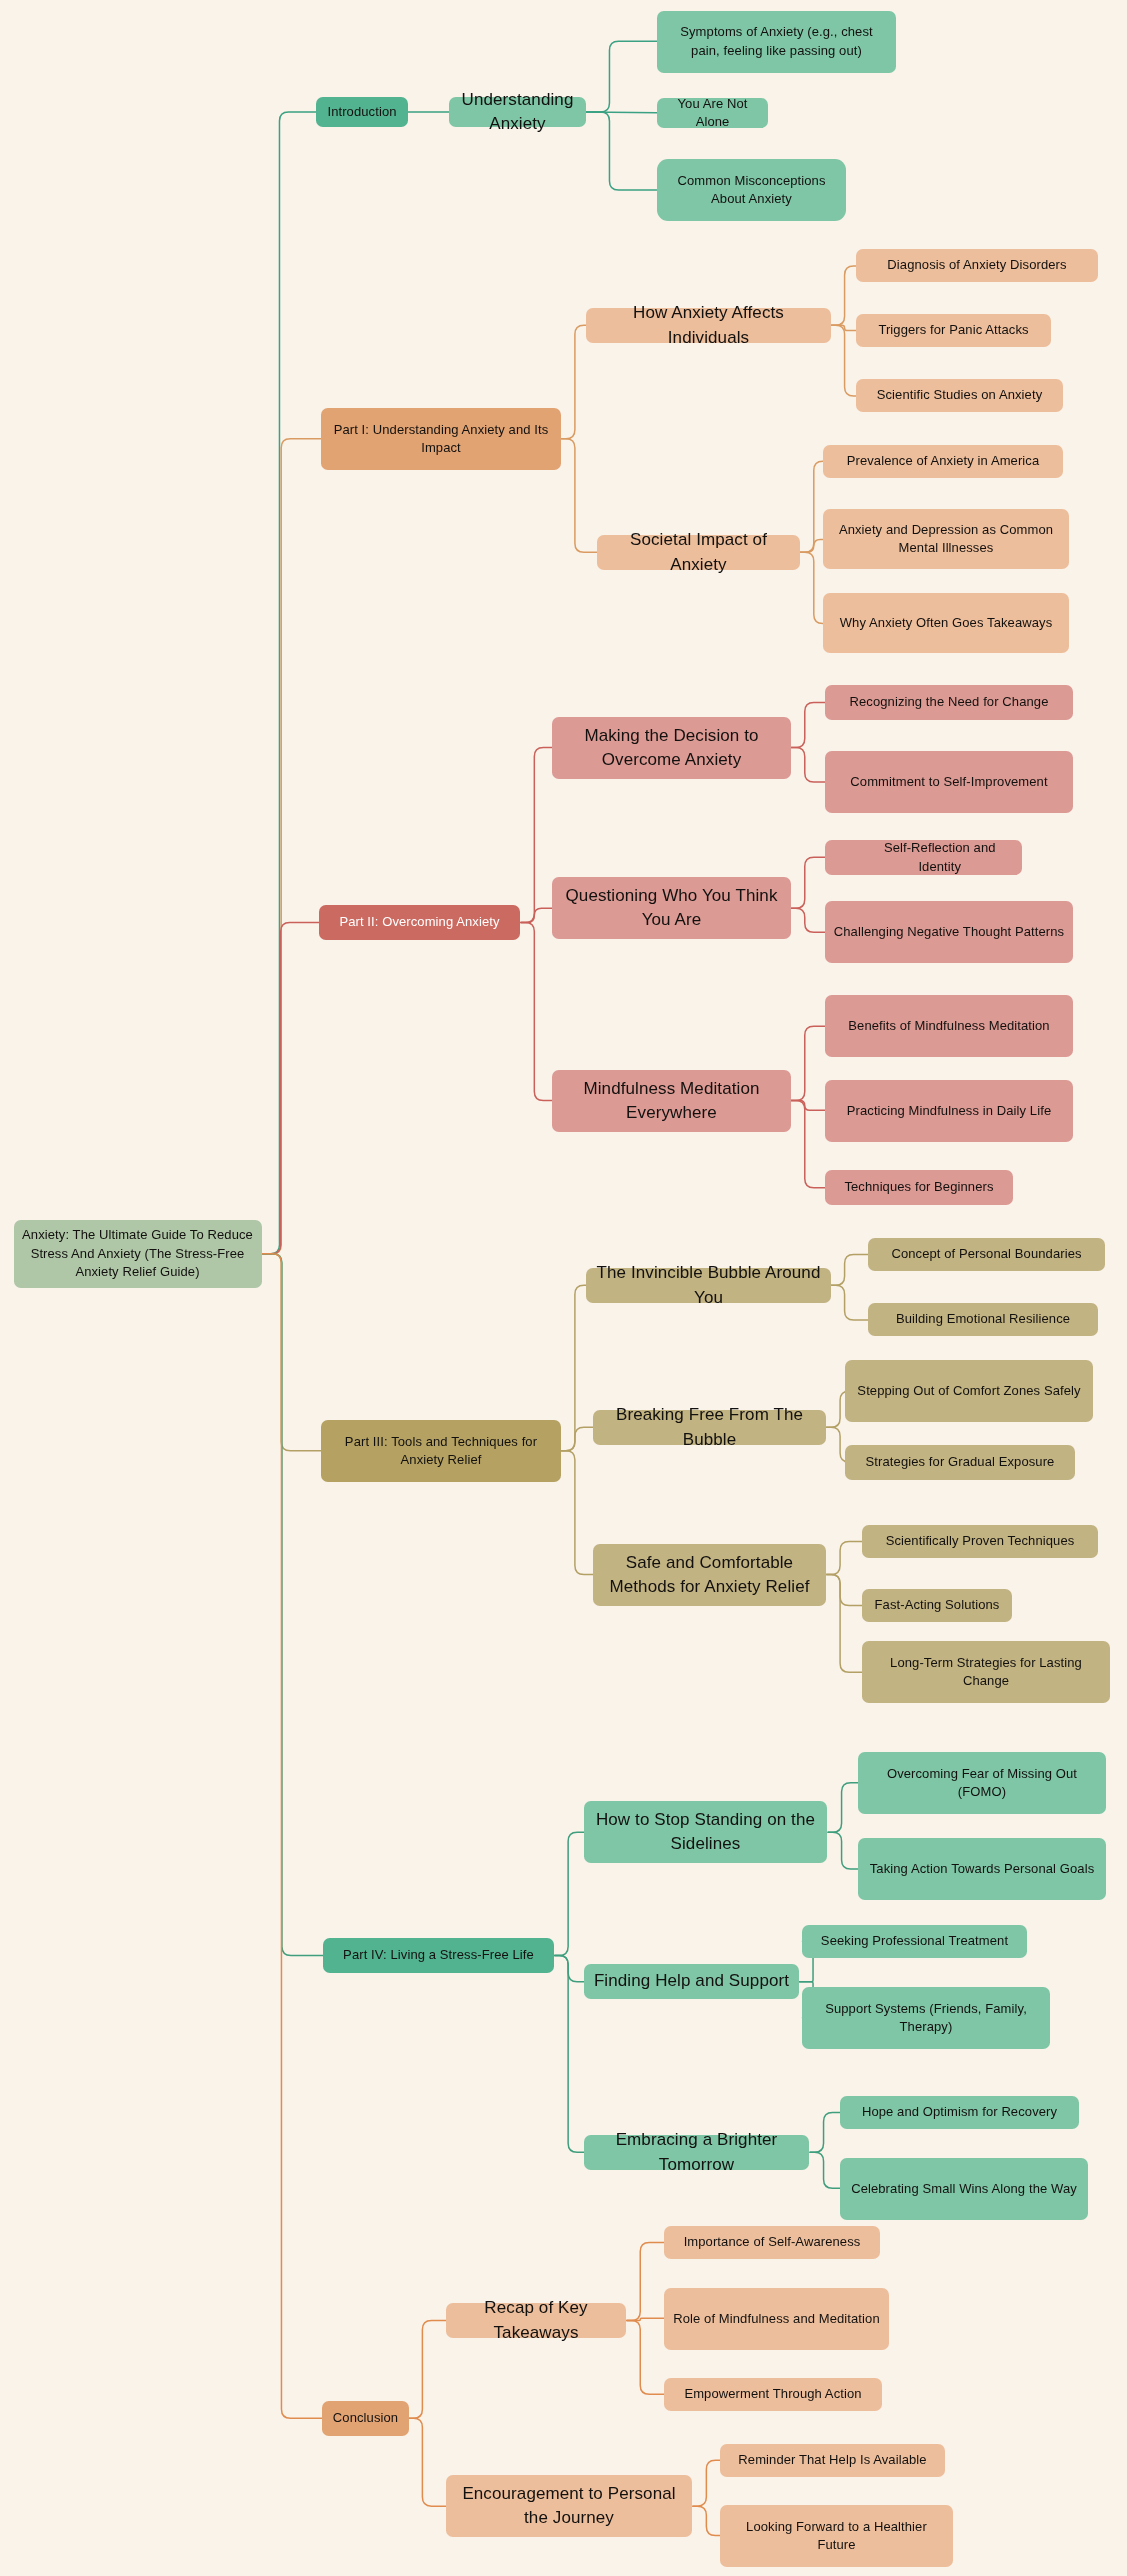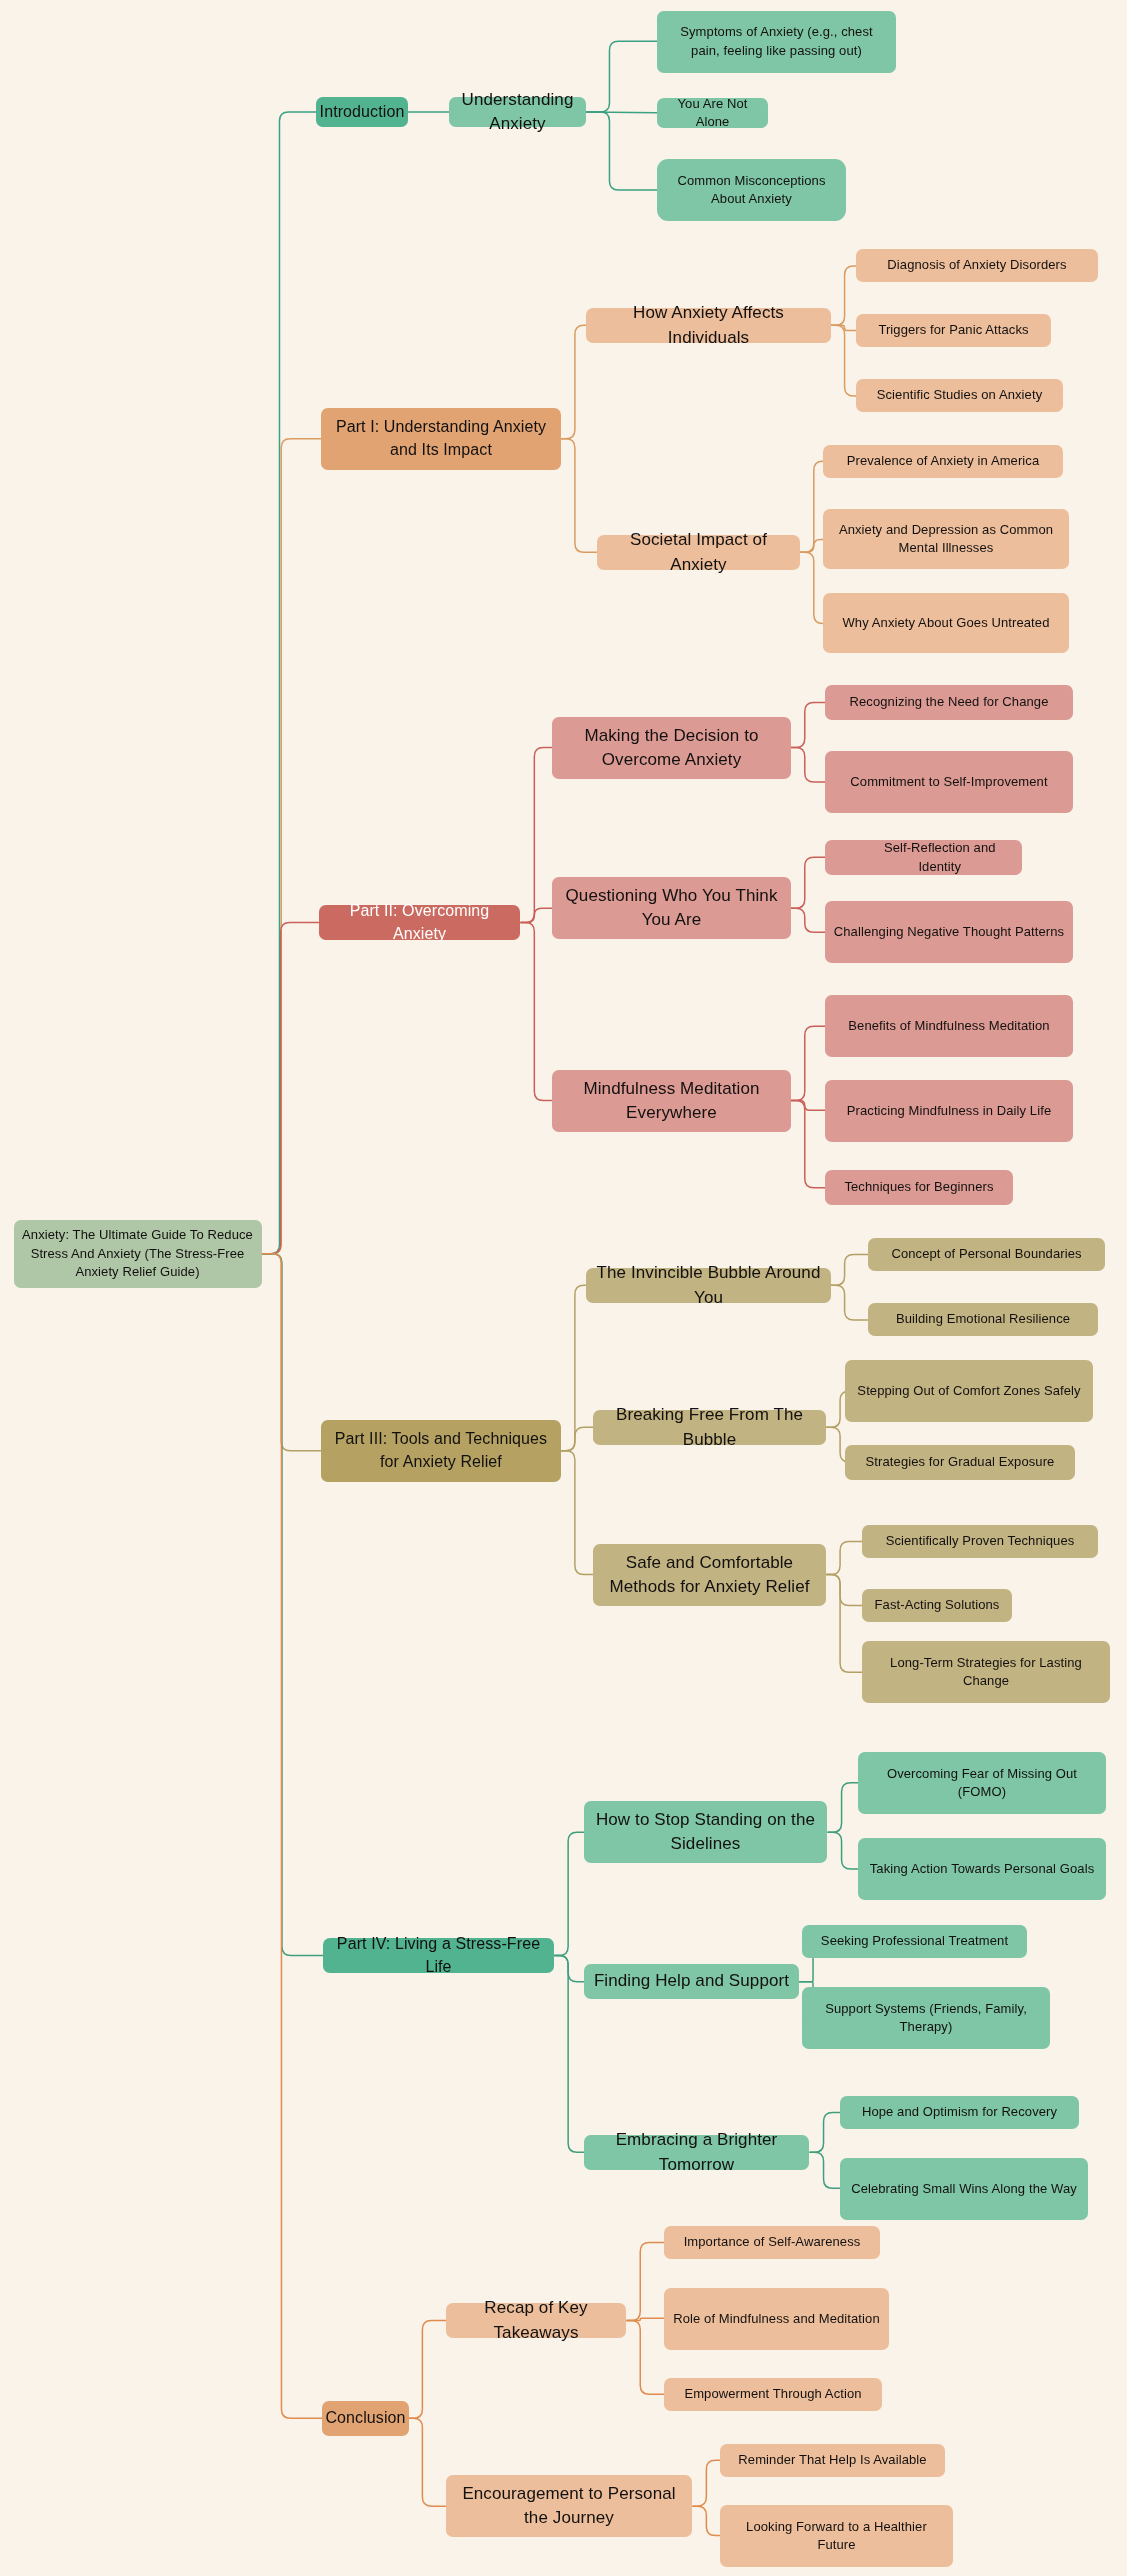--- a/index.html
+++ b/index.html
@@ -11,21 +11,21 @@
   #canvas{position:absolute;left:0;top:0;width:1128px;height:2576px;}
   #edges{position:absolute;left:0;top:0;width:1128px;height:2576px;}
   .node{
     position:absolute;box-sizing:border-box;
     display:flex;align-items:center;justify-content:center;
     text-align:center;border-radius:6.8px;
     padding:3px 7.5px;line-height:1.42;color:#13110f;
     letter-spacing:0.1px;
   }
   .lvl0{font-size:13px;}
-  .lvl1{font-size:16px;}
+  .lvl1{font-size:13px;}
   .lvl2{font-size:17px;}
   .lvl3{font-size:13px;}
   .white-text{color:#ffffff;}
 </style>
 </head>
 <body>
 
 <div id="canvas">
   <svg id="edges" viewBox="0 0 1501 3429">
       <path d="M 348 1669 L 359.76 1669 Q 371.76 1669 371.76 1657 L 371.76 161 Q 371.76 149 383.76 149 L 420 149" fill="none" stroke="#3aa183" stroke-width="2" stroke-linecap="round"></path>
@@ -90,21 +90,21 @@
     <div class="node lvl3" style="left: 657px; top: 98px; width: 111px; height: 30px; background: rgb(126, 198, 166);">You Are Not Alone</div>
     <div class="node lvl3" style="left: 657px; top: 159px; width: 189px; height: 62px; background: rgb(126, 198, 166); border-radius: 11px;">Common Misconceptions About Anxiety</div>
     <div class="node lvl1" style="left: 321px; top: 408px; width: 240px; height: 62px; background: rgb(226, 163, 115);">Part I: Understanding Anxiety and Its Impact</div>
     <div class="node lvl2" style="left: 586px; top: 308px; width: 245px; height: 35px; background: rgb(237, 190, 156);">How Anxiety Affects Individuals</div>
     <div class="node lvl3" style="left: 856px; top: 249px; width: 242px; height: 33px; background: rgb(237, 190, 156);">Diagnosis of Anxiety Disorders</div>
     <div class="node lvl3" style="left: 856px; top: 314px; width: 195px; height: 33px; background: rgb(237, 190, 156);">Triggers for Panic Attacks</div>
     <div class="node lvl3" style="left: 856px; top: 379px; width: 207px; height: 33px; background: rgb(237, 190, 156);">Scientific Studies on Anxiety</div>
     <div class="node lvl2" style="left: 597px; top: 535px; width: 203px; height: 35px; background: rgb(237, 190, 156);">Societal Impact of Anxiety</div>
     <div class="node lvl3" style="left: 823px; top: 445px; width: 240px; height: 33px; background: rgb(237, 190, 156);">Prevalence of Anxiety in America</div>
     <div class="node lvl3" style="left: 823px; top: 509px; width: 246px; height: 60px; background: rgb(237, 190, 156);">Anxiety and Depression as Common Mental Illnesses</div>
-    <div class="node lvl3" style="left: 823px; top: 593px; width: 246px; height: 60px; background: rgb(237, 190, 156);">Why Anxiety About Goes Untreated</div>
+    <div class="node lvl3" style="left: 823px; top: 593px; width: 246px; height: 60px; background: rgb(237, 190, 156);">Why Anxiety Often Goes Takeaways</div>
     <div class="node lvl1 white-text" style="left: 319px; top: 905px; width: 201px; height: 35px; background: rgb(203, 106, 96);">Part II: Overcoming Anxiety</div>
     <div class="node lvl2" style="left: 552px; top: 717px; width: 239px; height: 62px; background: rgb(220, 154, 148);">Making the Decision to Overcome Anxiety</div>
     <div class="node lvl3" style="left: 825px; top: 685px; width: 248px; height: 35px; background: rgb(220, 154, 148);">Recognizing the Need for Change</div>
     <div class="node lvl3" style="left: 825px; top: 751px; width: 248px; height: 62px; background: rgb(220, 154, 148);">Commitment to Self-Improvement</div>
     <div class="node lvl2" style="left: 552px; top: 877px; width: 239px; height: 62px; background: rgb(220, 154, 148);">Questioning Who You Think You Are</div>
     <div class="node lvl3" style="left: 825px; top: 840px; width: 197px; height: 35px; background: rgb(220, 154, 148); padding-left: 40px;">Self-Reflection and Identity</div>
     <div class="node lvl3" style="left: 825px; top: 901px; width: 248px; height: 62px; background: rgb(220, 154, 148);">Challenging Negative Thought Patterns</div>
     <div class="node lvl2" style="left: 552px; top: 1070px; width: 239px; height: 62px; background: rgb(220, 154, 148);">Mindfulness Meditation Everywhere</div>
     <div class="node lvl3" style="left: 825px; top: 995px; width: 248px; height: 62px; background: rgb(220, 154, 148);">Benefits of Mindfulness Meditation</div>
     <div class="node lvl3" style="left: 825px; top: 1080px; width: 248px; height: 62px; background: rgb(220, 154, 148);">Practicing Mindfulness in Daily Life</div>

